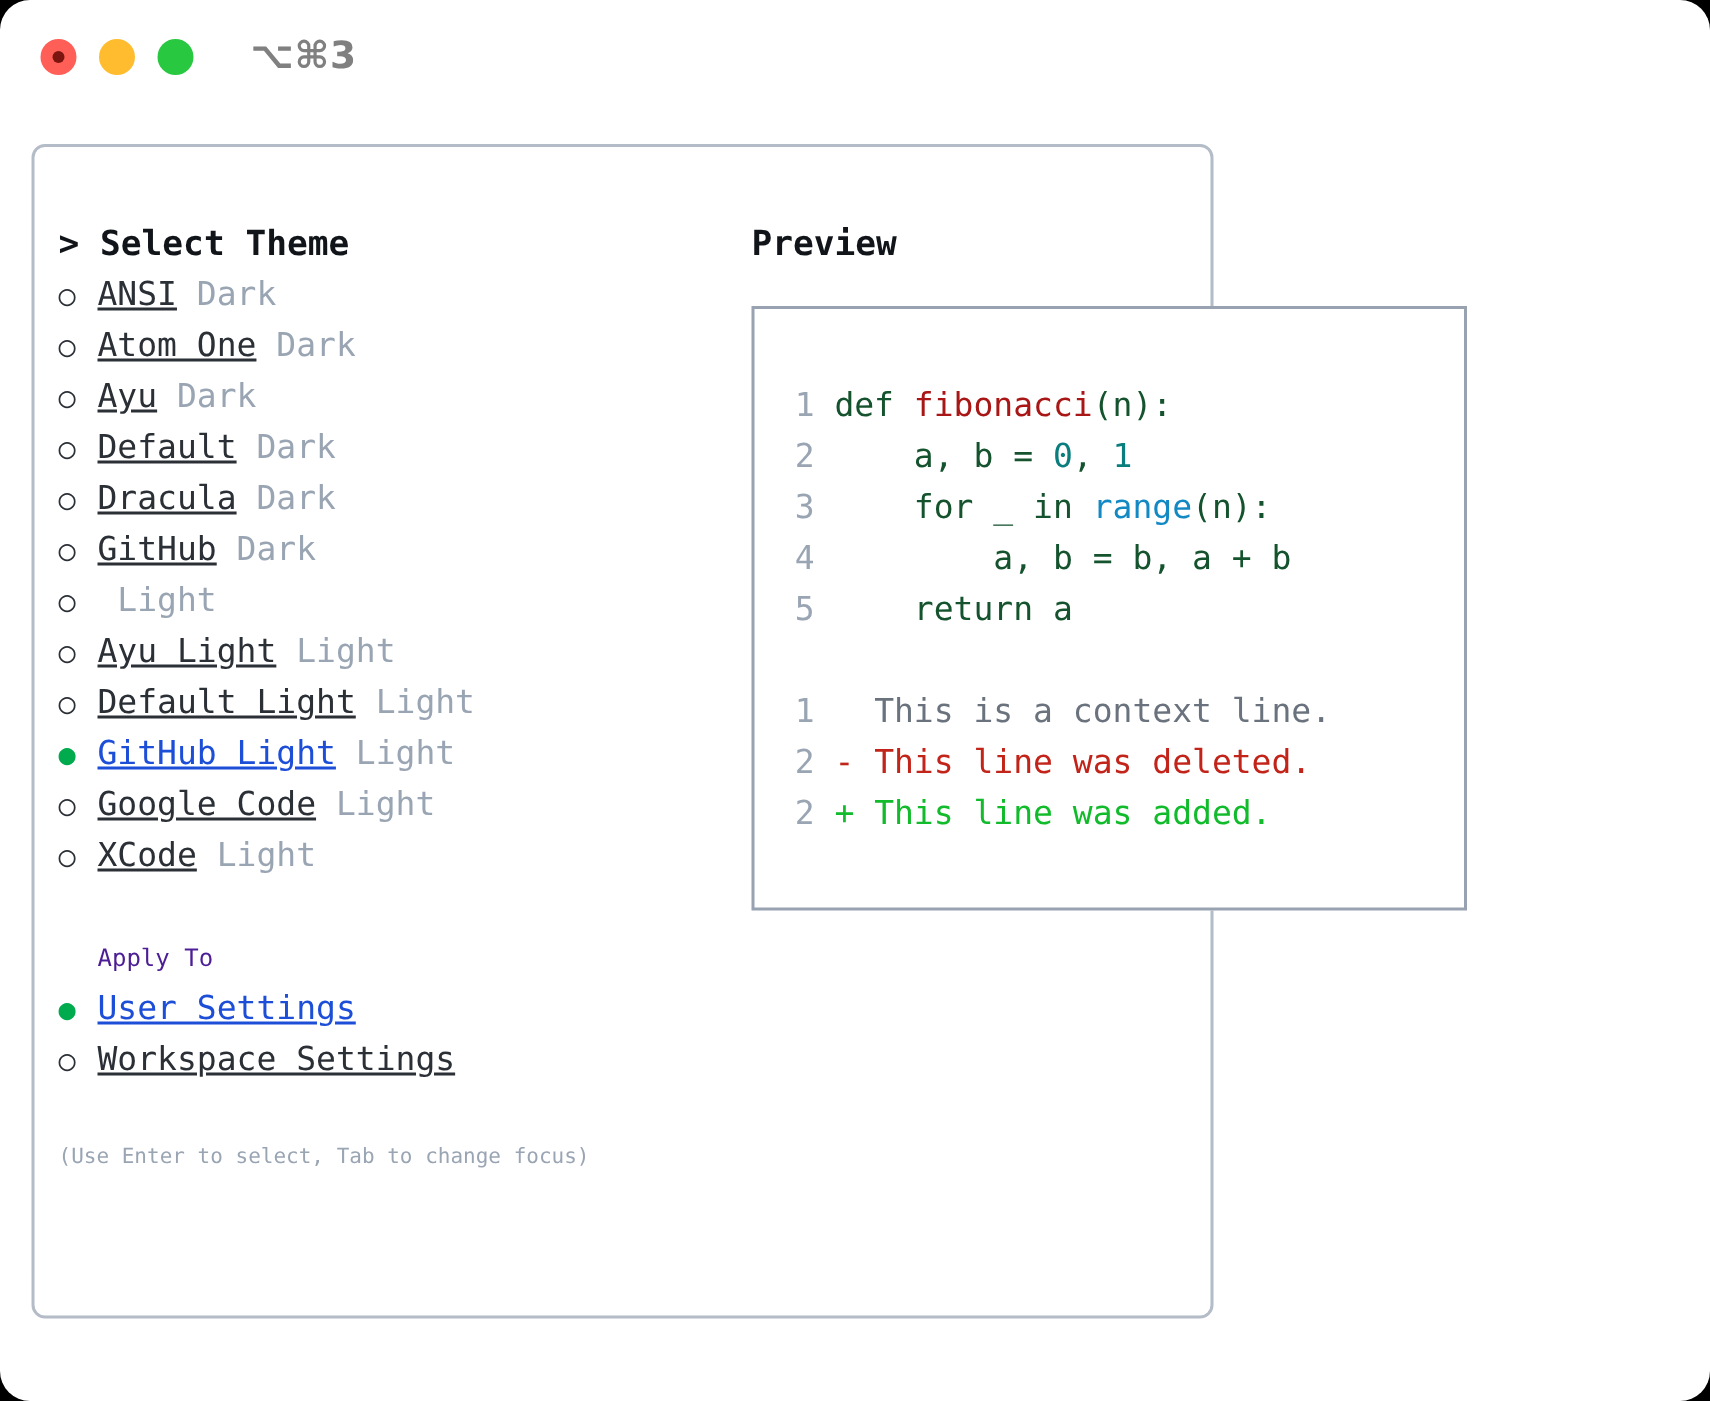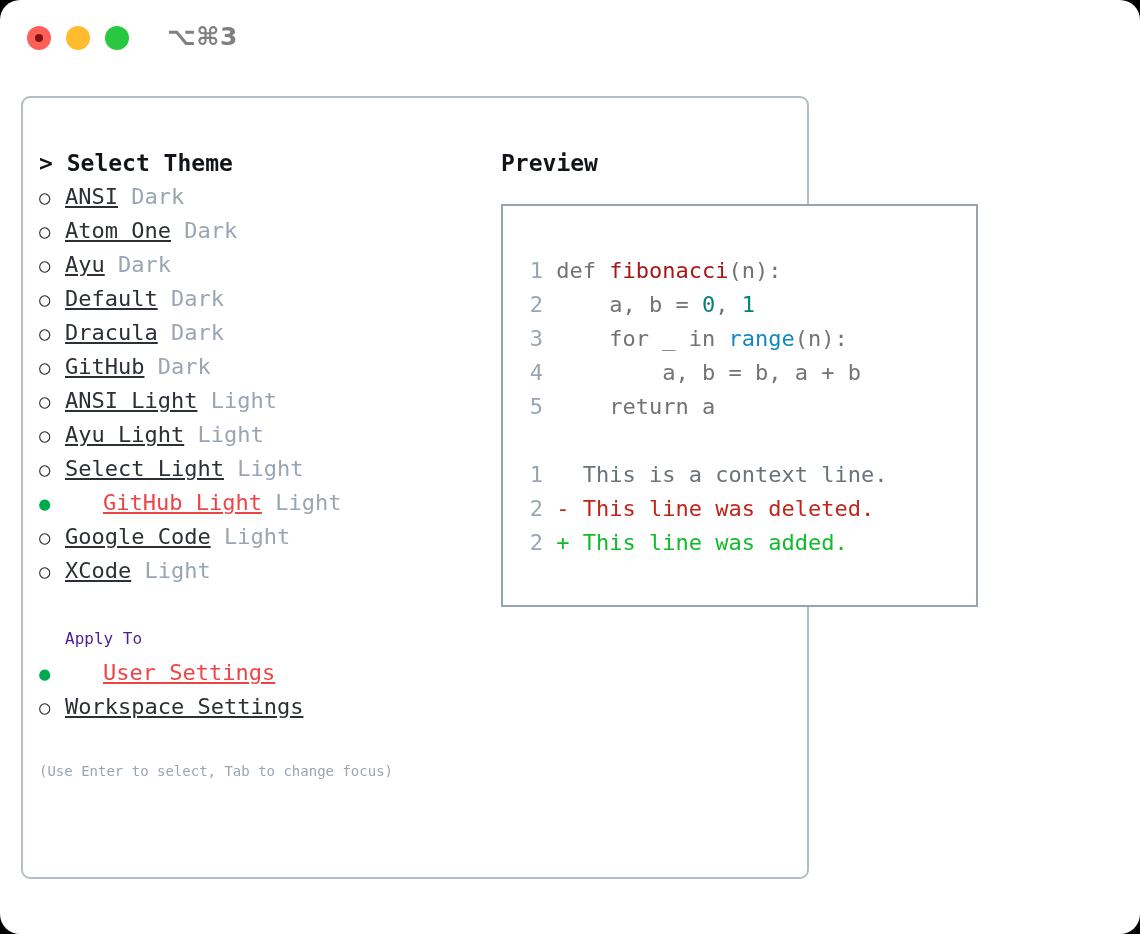--- a/index.html
+++ b/index.html
@@ -110,21 +110,21 @@
   }
   .bullet {
     width: 26px;
     flex: none;
     font-size: 19px;
     color: #2b2f36;
     line-height: 34px;
   }
   .bullet.sel { color: #00ab4e; }
   .theme-name { color: #2b2f36; text-decoration: underline; }
-  .theme-row.selected .theme-name { color: #ef4444; margin-left: 38px; }
+  .theme-row.selected .theme-name { color: #1d4ed8; }
   .theme-tag { color: #9aa5b4; }
   .gap-row { height: 34px; }
   .section-label {
     font-size: 16px;
     color: #4c1d95;
     line-height: 34px;
     padding-left: 26px;
     white-space: pre;
   }
   .hint {
@@ -154,21 +154,21 @@
     line-height: 34px;
     white-space: pre;
   }
   .code-line { height: 34px; white-space: pre; }
   .ln {
     display: inline-block;
     width: 24px;
     text-align: right;
     color: #9aa5b4;
   }
-  .tok-plain  { color: #737373; }
+  .tok-plain  { color: #14532d; }
   .tok-fn     { color: #a81616; }
   .tok-num    { color: #0a7d7d; }
   .tok-call   { color: #1389c4; }
   .tok-ctx    { color: #6a737d; }
   .tok-del    { color: #c2241a; }
   .tok-add    { color: #11bb2b; }
   .spacer-line { height: 34px; }
 </style>
 </head>
 <body>
@@ -188,23 +188,23 @@
 
     <div class="col-left">
       <div class="panel-header">&gt; Select Theme</div>
       <div class="theme-list" id="theme-list">
           <div class="theme-row"><span class="bullet">○</span><span class="theme-name">ANSI</span><span class="theme-tag"> Dark</span></div>
           <div class="theme-row"><span class="bullet">○</span><span class="theme-name">Atom One</span><span class="theme-tag"> Dark</span></div>
           <div class="theme-row"><span class="bullet">○</span><span class="theme-name">Ayu</span><span class="theme-tag"> Dark</span></div>
           <div class="theme-row"><span class="bullet">○</span><span class="theme-name">Default</span><span class="theme-tag"> Dark</span></div>
           <div class="theme-row"><span class="bullet">○</span><span class="theme-name">Dracula</span><span class="theme-tag"> Dark</span></div>
           <div class="theme-row"><span class="bullet">○</span><span class="theme-name">GitHub</span><span class="theme-tag"> Dark</span></div>
-          <div class="theme-row"><span class="bullet">○</span><span class="theme-name">ANSI Light</span><span class="theme-tag"> Light</span></div>
+          <div class="theme-row"><span class="bullet">○</span><span class="theme-tag"> Light</span></div>
           <div class="theme-row"><span class="bullet">○</span><span class="theme-name">Ayu Light</span><span class="theme-tag"> Light</span></div>
-          <div class="theme-row"><span class="bullet">○</span><span class="theme-name">Select Light</span><span class="theme-tag"> Light</span></div>
+          <div class="theme-row"><span class="bullet">○</span><span class="theme-name">Default Light</span><span class="theme-tag"> Light</span></div>
           <div class="theme-row selected"><span class="bullet sel">●</span><span class="theme-name">GitHub Light</span><span class="theme-tag"> Light</span></div>
           <div class="theme-row"><span class="bullet">○</span><span class="theme-name">Google Code</span><span class="theme-tag"> Light</span></div>
           <div class="theme-row"><span class="bullet">○</span><span class="theme-name">XCode</span><span class="theme-tag"> Light</span></div>
         </div>
 
       <div class="gap-row"></div>
 
       <div class="section-label">Apply To</div>
       <div class="theme-list" id="apply-list">
           <div class="theme-row selected"><span class="bullet sel">●</span><span class="theme-name">User Settings</span></div>

